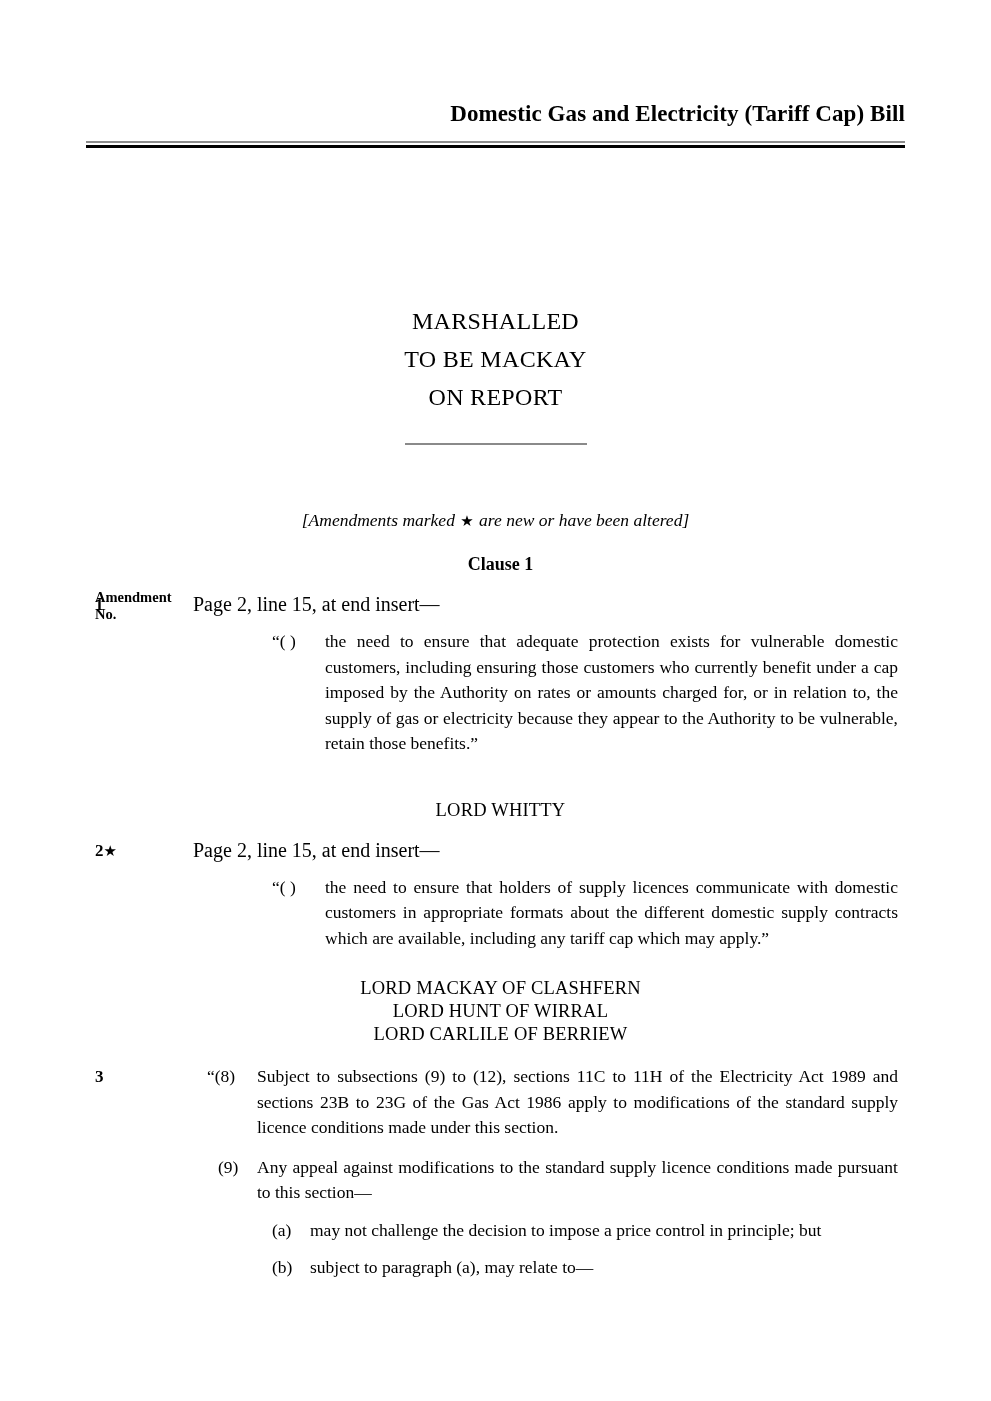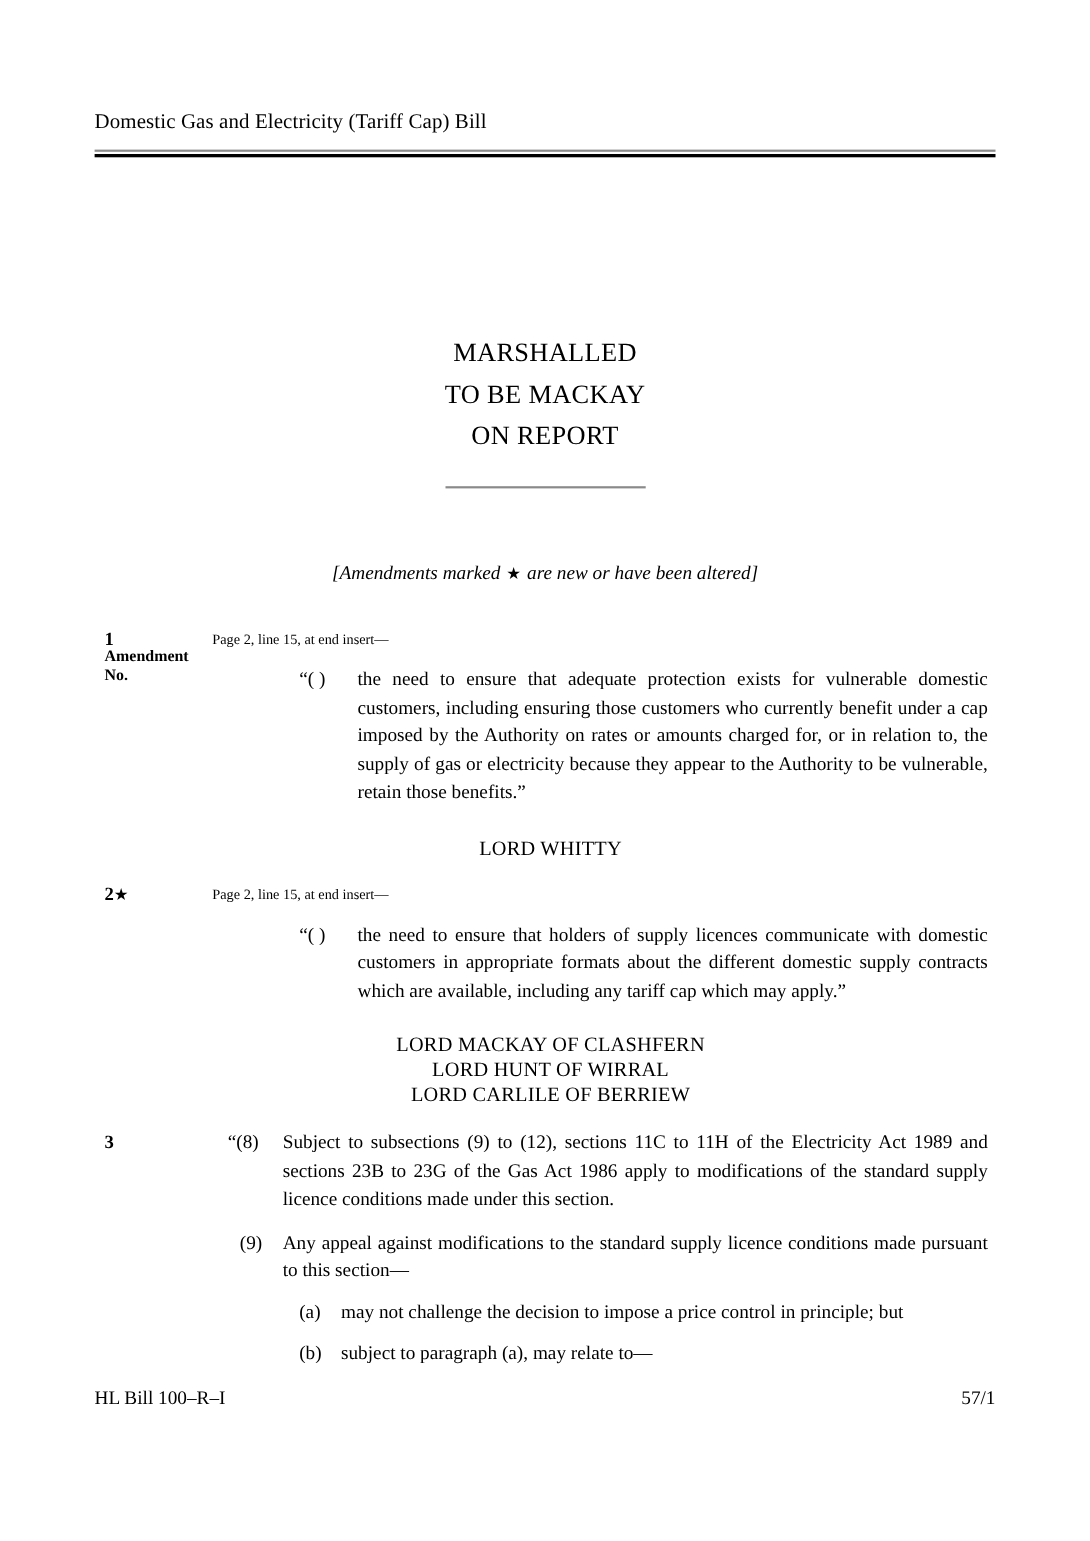--- a/index.html
+++ b/index.html
@@ -25,23 +25,23 @@
   }
 
   
   .title-block {
     position: absolute;
     left: 86px;
     top: 100px;
     width: 819px;
   }
   .doc-title {
-    font-size: 19px;
-    font-weight: normal;
-    text-align: left;
+    font-size: 23px;
+    font-weight: bold;
+    text-align: right;
     letter-spacing: 0.1px;
     line-height: 1.2;
     white-space: nowrap;
   }
   .rule-thin {
     margin-top: 13px;
     height: 2px;
     background: #8c8c8c;
   }
   .rule-thick {
@@ -144,21 +144,21 @@
     line-height: 25px;
     white-space: nowrap;
   }
   .amend-no .star {
     font-weight: normal;
     font-size: 15px;
   }
   .amend-intro {
     margin-left: 193px;
     margin-right: 93px;
-    font-size: 13px;
+    font-size: 20px;
     line-height: 25px;
   }
 
   
   .quote-para {
     margin-left: 272px;
     margin-right: 93px;
     font-size: 17.5px;
     line-height: 25.5px;
     text-align: justify;
@@ -267,31 +267,32 @@
 
   <div class="note-line"><span>[</span><span>Amendments marked </span><span class="star">★</span><span> are new or have been altered</span><span>]</span></div>
 
   <div class="content">
 
     <div class="margin-label">
       <div>Amendment</div>
       <div>No.</div>
     </div>
 
+    <div class="clause-head">Clause 1</div>
 
 
     <div class="amend-row">
       <div class="amend-no">1</div>
       <div class="amend-intro">Page 2, line 15, at end insert—</div>
       <div class="quote-para">
         <span class="marker">“( )</span><span>the need to ensure that adequate protection exists for vulnerable domestic customers, including ensuring those customers who currently benefit under a cap imposed by the Authority on rates or amounts charged for, or in relation to, the supply of gas or electricity because they appear to the Authority to be vulnerable, retain those benefits.”</span>
       </div>
     </div>
 
-    <div class="sponsors" style="margin-top:28px;">
+    <div class="sponsors" style="margin-top:42px;">
       <div class="sponsor">LORD WHITTY</div>
     </div>
 
     <div class="amend-row">
       <div class="amend-no"><span>2</span><span class="star">★</span></div>
       <div class="amend-intro">Page 2, line 15, at end insert—</div>
       <div class="quote-para">
         <span class="marker">“( )</span><span>the need to ensure that holders of supply licences communicate with domestic customers in appropriate formats about the different domestic supply contracts which are available, including any tariff cap which may apply.”</span>
       </div>
     </div>
@@ -317,18 +318,14 @@
         <span class="marker">(a)</span><span>may not challenge the decision to impose a price control in principle; but</span>
       </div>
 
       <div class="letter-para no-justify">
         <span class="marker">(b)</span><span>subject to paragraph (a), may relate to—</span>
       </div>
     </div>
 
   </div>
 
-  <div class="footer">
-    <span class="left">HL Bill 100‒R‒I</span>
-    <span class="right">57/1</span>
-  </div>
 
 </div>
 
 </body></html>

